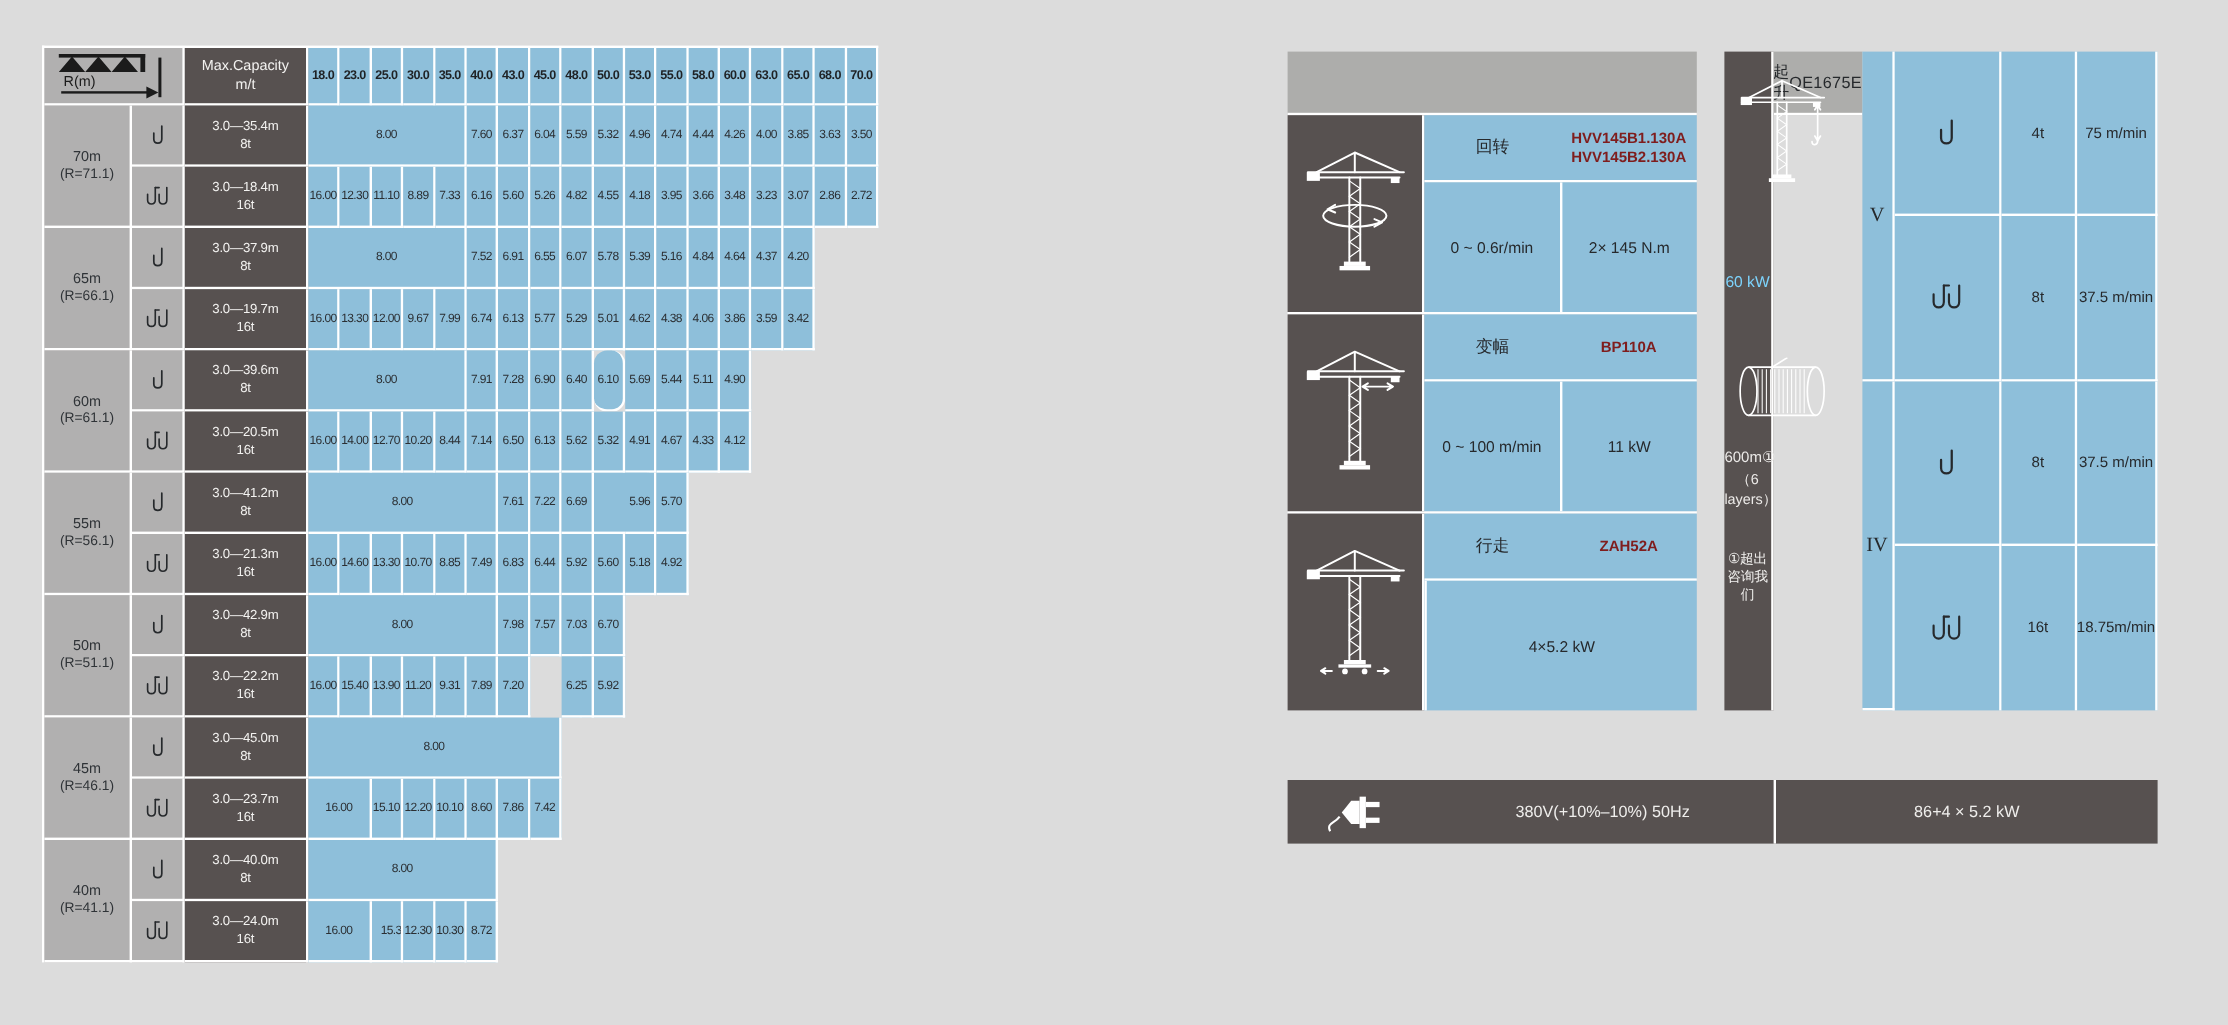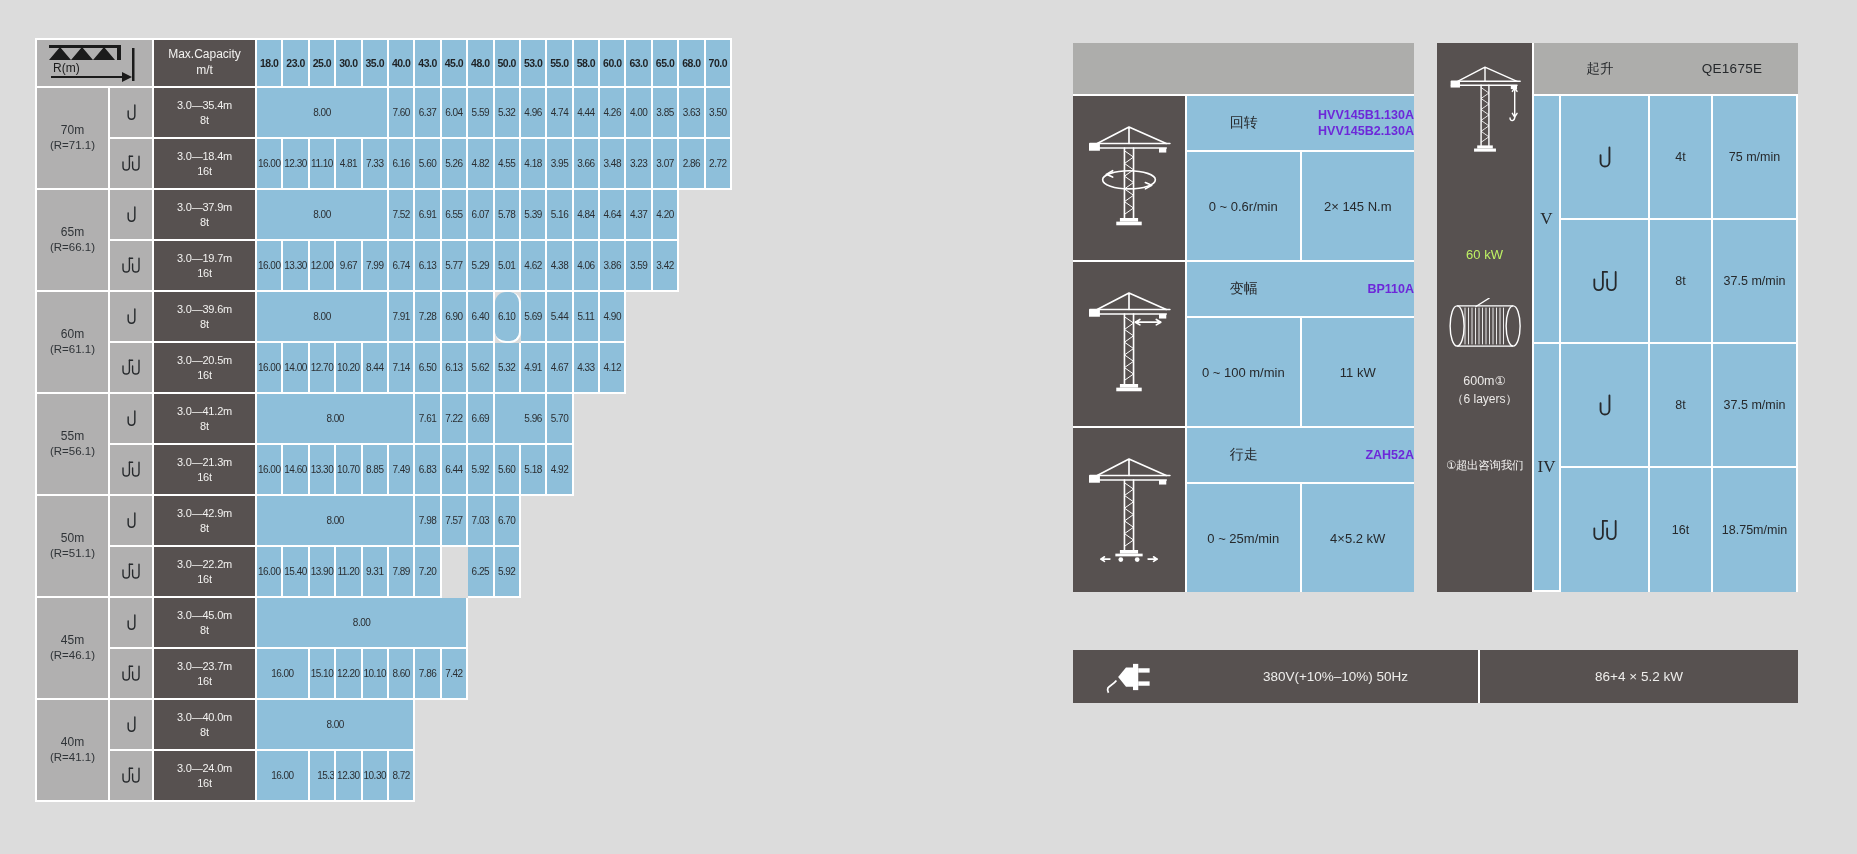--- a/index.html
+++ b/index.html
@@ -27,35 +27,35 @@
   
   #spec-panel{position:absolute;left:1073px;top:43px;width:341px;height:549px;display:flex;flex-direction:column}
   .spec-header{height:53px;background:#adadab;border-bottom:2px solid #fff}
   #spec-sections{flex:1;display:flex;flex-direction:column}
   .spec-section{flex:1;display:flex;border-bottom:2px solid #fff}
   .spec-section:last-child{border-bottom:none}
   .spec-img{width:114px;background:#575150;border-right:2px solid #fff;display:flex;align-items:center;justify-content:center}
   .spec-right{flex:1;display:flex;flex-direction:column}
   .spec-label-row{height:56px;background:#8ebfda;border-bottom:2px solid #fff;display:flex;align-items:center}
   .spec-name{width:50%;text-align:center;font-size:14px;color:#26292c}
-  .spec-model{flex:1;text-align:right;font-size:12.5px;font-weight:bold;color:#6d28d9;line-height:1.3}
+  .spec-model{flex:1;text-align:center;font-size:12.5px;font-weight:bold;color:#7f1d1d;line-height:1.3}
   .spec-data-row{flex:1;display:flex}
   .spec-data-row>div{flex:1;background:#8ebfda;display:flex;align-items:center;justify-content:center;font-size:13px;color:#26292c}
   .spec-data-row>div:last-child{border-left:2px solid #fff}
 
   
   #hoist-panel{position:absolute;left:1437px;top:43px;width:361px;height:549px;display:flex}
   .hoist-left{width:97px;background:#575150;border-right:2px solid #fff;position:relative}
-  .hoist-left .kw{position:absolute;top:204px;width:100%;text-align:center;color:#bef264;font-size:13px}
+  .hoist-left .kw{position:absolute;top:184px;width:100%;text-align:center;color:#7dd3fc;font-size:13px}
   .hoist-left .crane{position:absolute;top:14px;left:5px}
   .hoist-left .drum{position:absolute;top:255px;left:7px}
   .hoist-left .rlen{position:absolute;top:330px;width:100%;text-align:center;color:#eceae8;font-size:12.5px}
   .hoist-left .rlayers{position:absolute;top:348px;width:100%;text-align:center;color:#eceae8;font-size:12px}
   .hoist-left .note{position:absolute;top:415px;width:100%;text-align:center;color:#f3f2f0;font-size:11.5px;letter-spacing:-0.3px}
-  .hoist-right{flex:1;display:flex;flex-direction:column}
+  .hoist-right{flex:1;display:flex;flex-direction:row}
   .hoist-header{height:53px;background:#adadab;border-bottom:2px solid #fff;display:flex;align-items:center;color:#26292c}
   .hoist-title{width:50%;text-align:center;font-size:13.5px}
   .hoist-model{flex:1;text-align:center;font-size:13.5px;letter-spacing:.3px}
   #hoist-grid{flex:1;display:grid;grid-template-columns:27px 89px 63px 1fr;grid-template-rows:repeat(4,1fr)}
   .hcell{background:#8ebfda;display:flex;align-items:center;justify-content:center;
     border-right:2px solid #fff;border-bottom:2px solid #fff;color:#26292c;font-size:12.5px}
   .h-group{font-family:"Liberation Serif","DejaVu Serif",serif;font-size:17px}
   .hcell:nth-last-child(-n+3){border-bottom:none}
 
   
@@ -138,21 +138,21 @@
         <path d="M17 9 V15 C17 20.5 25 20.5 25 15 V2"></path>
       </svg>
     </div>
     <div class="lcell c-dark range" style="grid-area: 3 / 3 / span 1 / span 1;">
       <div>3.0—18.4m</div>
       <div>16t</div>
     </div>
     <div class="lcell c-blue val" style="grid-area: 3 / 4 / span 1 / span 1;">16.00</div>
     <div class="lcell c-blue val" style="grid-area: 3 / 5 / span 1 / span 1;">12.30</div>
     <div class="lcell c-blue val" style="grid-area: 3 / 6 / span 1 / span 1;">11.10</div>
-    <div class="lcell c-blue val" style="grid-area: 3 / 7 / span 1 / span 1;">4.81</div>
+    <div class="lcell c-blue val" style="grid-area: 3 / 7 / span 1 / span 1;">8.89</div>
     <div class="lcell c-blue val" style="grid-area: 3 / 8 / span 1 / span 1;">7.33</div>
     <div class="lcell c-blue val" style="grid-area: 3 / 9 / span 1 / span 1;">6.16</div>
     <div class="lcell c-blue val" style="grid-area: 3 / 10 / span 1 / span 1;">5.60</div>
     <div class="lcell c-blue val" style="grid-area: 3 / 11 / span 1 / span 1;">5.26</div>
     <div class="lcell c-blue val" style="grid-area: 3 / 12 / span 1 / span 1;">4.82</div>
     <div class="lcell c-blue val" style="grid-area: 3 / 13 / span 1 / span 1;">4.55</div>
     <div class="lcell c-blue val" style="grid-area: 3 / 14 / span 1 / span 1;">4.18</div>
     <div class="lcell c-blue val" style="grid-area: 3 / 15 / span 1 / span 1;">3.95</div>
     <div class="lcell c-blue val" style="grid-area: 3 / 16 / span 1 / span 1;">3.66</div>
     <div class="lcell c-blue val" style="grid-area: 3 / 17 / span 1 / span 1;">3.48</div>
@@ -482,21 +482,20 @@
           </svg>
         </div>
         <div class="spec-right">
           <div class="spec-label-row">
             <div class="spec-name">行走</div>
             <div class="spec-model">
               <div>ZAH52A</div>
             </div>
           </div>
           <div class="spec-data-row">
-            <div>0 ~ 25m/min</div>
             <div>4×5.2 kW</div>
           </div>
         </div>
       </div>
     </div>
 </div>
 
 <div id="hoist-panel">
   <div class="hoist-left">
     <div class="crane" id="hoist-crane-slot"><svg width="86" height="108" viewBox="0 0 110 128" fill="none" stroke="#fff" stroke-width="1.8" stroke-linecap="round">

